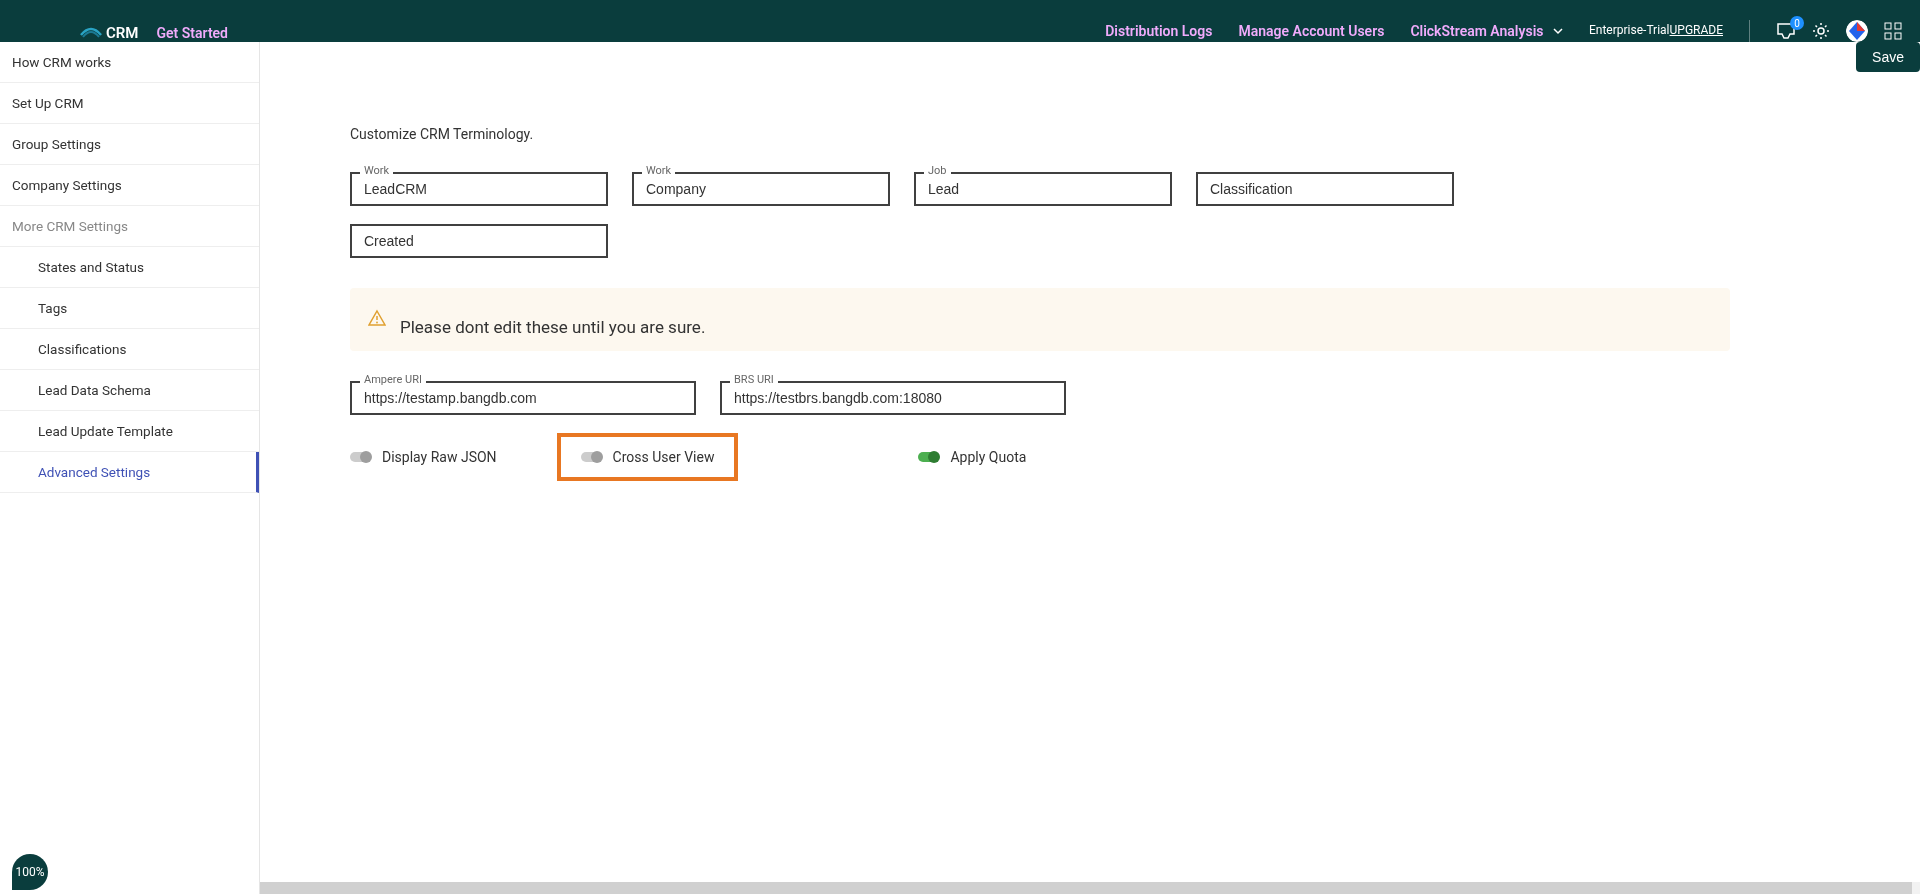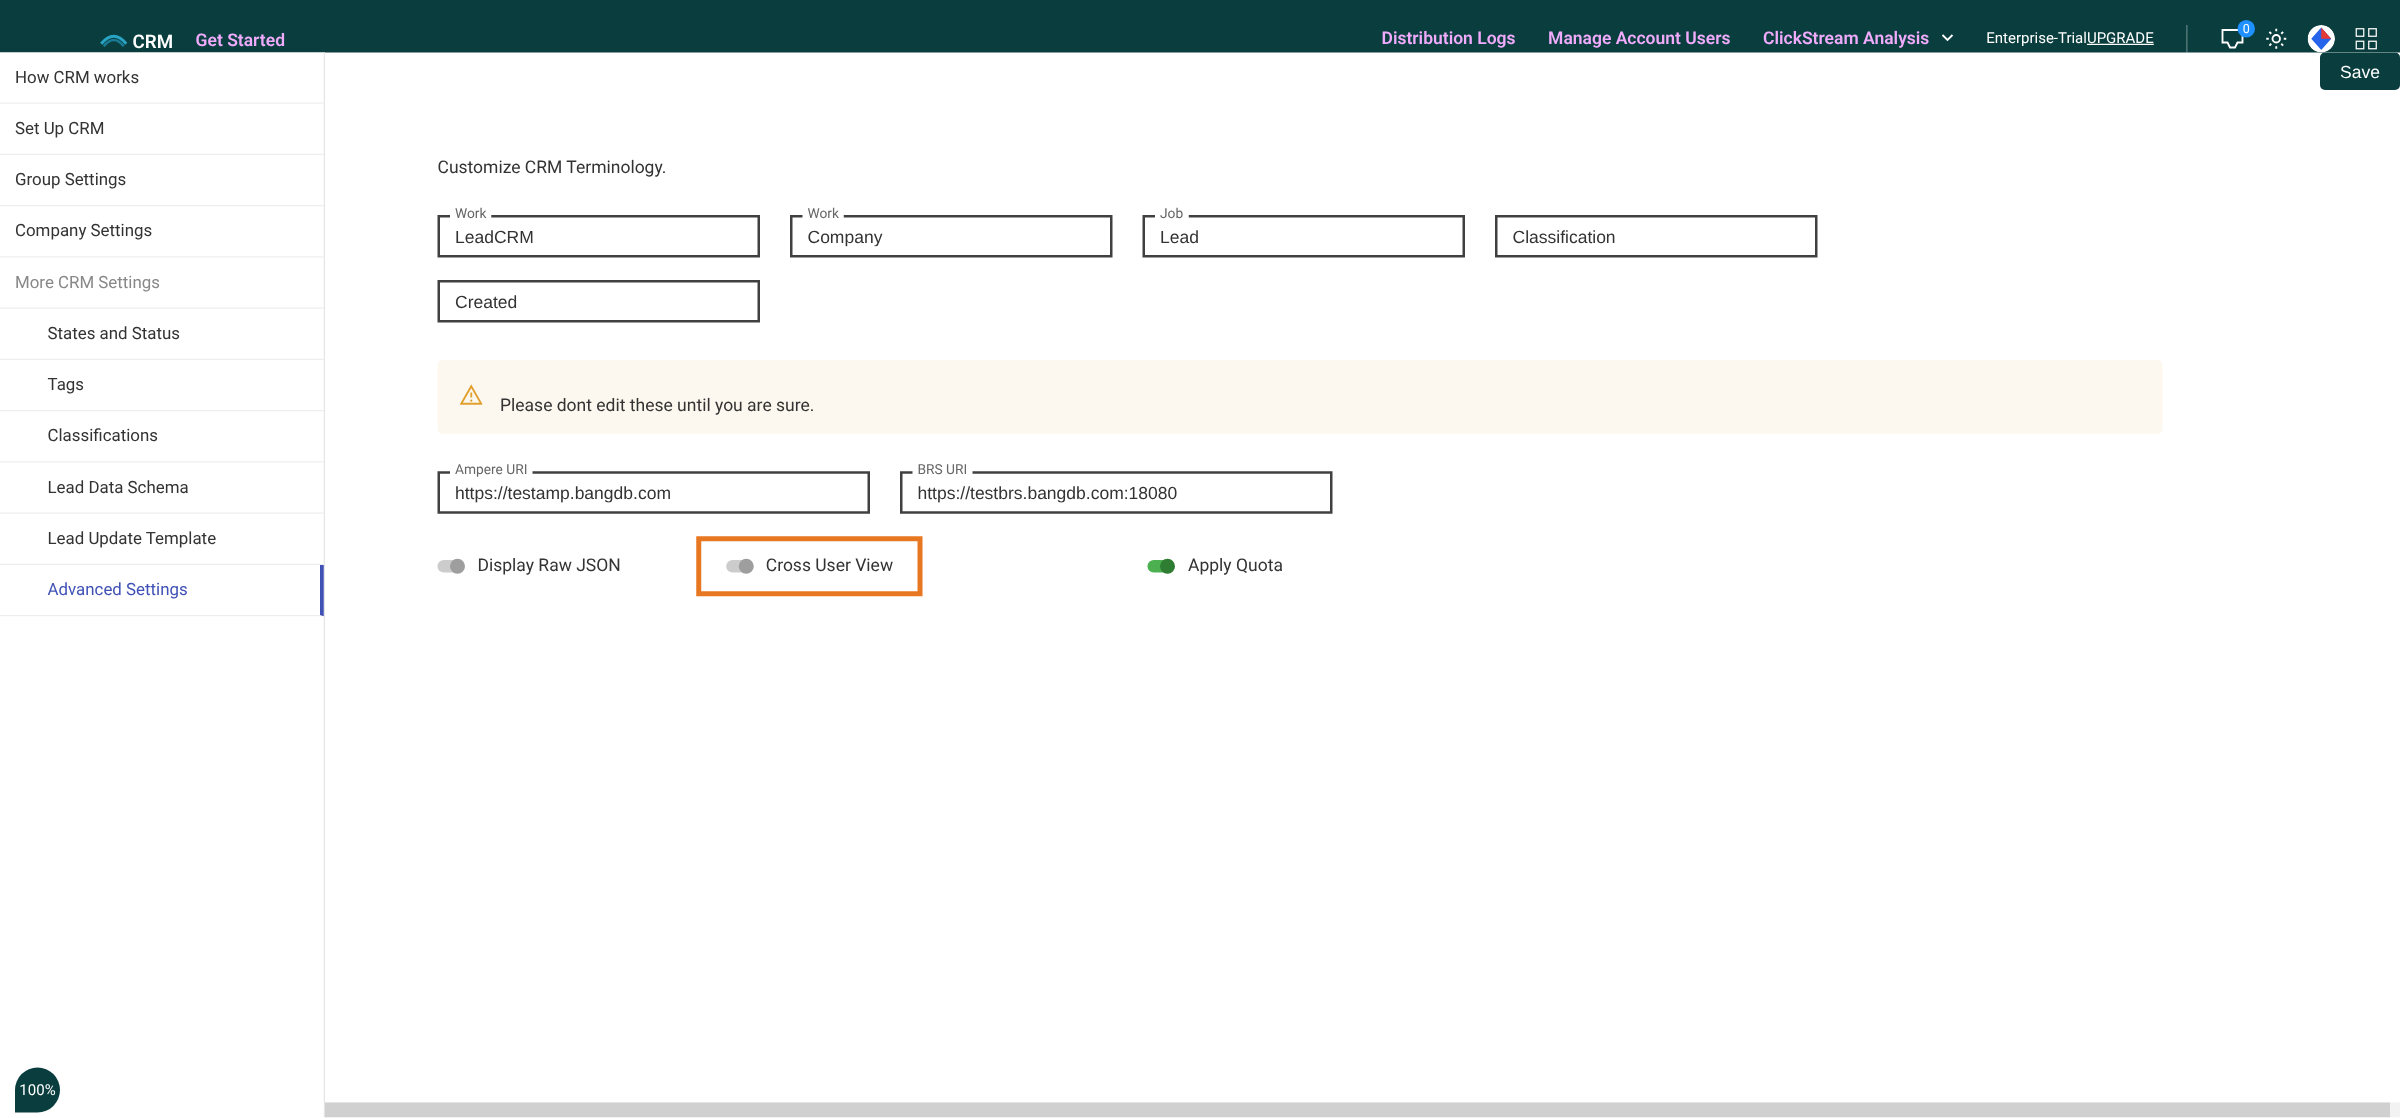--- a/index.html
+++ b/index.html
@@ -71,21 +71,21 @@
   width: 100%; height: 34px; border: 2px solid #404040; border-radius: 0;
   padding: 0 12px; font-size: 14px; color: #333;
 }
 .field-input::placeholder { color: #333; }
 
 .warning-box {
   background: #fdf8ef; border-radius: 4px; padding: 14px 18px; display: flex;
   align-items: center; gap: 14px; margin: 30px 0 30px 0;
 }
 .warning-icon { flex-shrink: 0; }
-.warning-text { font-size: 14px; margin-top: 15px; }
+.warning-text { font-size: 17px; margin-top: 15px; }
 
 .toggle-row { display: flex; gap: 60px; }
 .toggle-item { display: flex; align-items: center; gap: 12px; }
 .toggle-item.boxed {
   border: 4px solid #e87722; padding: 12px 20px;
 }
 .toggle-switch {
   width: 20px; height: 10px; border-radius: 6px; background: #ccc; position: relative;
   cursor: pointer; flex-shrink: 0;
 }

